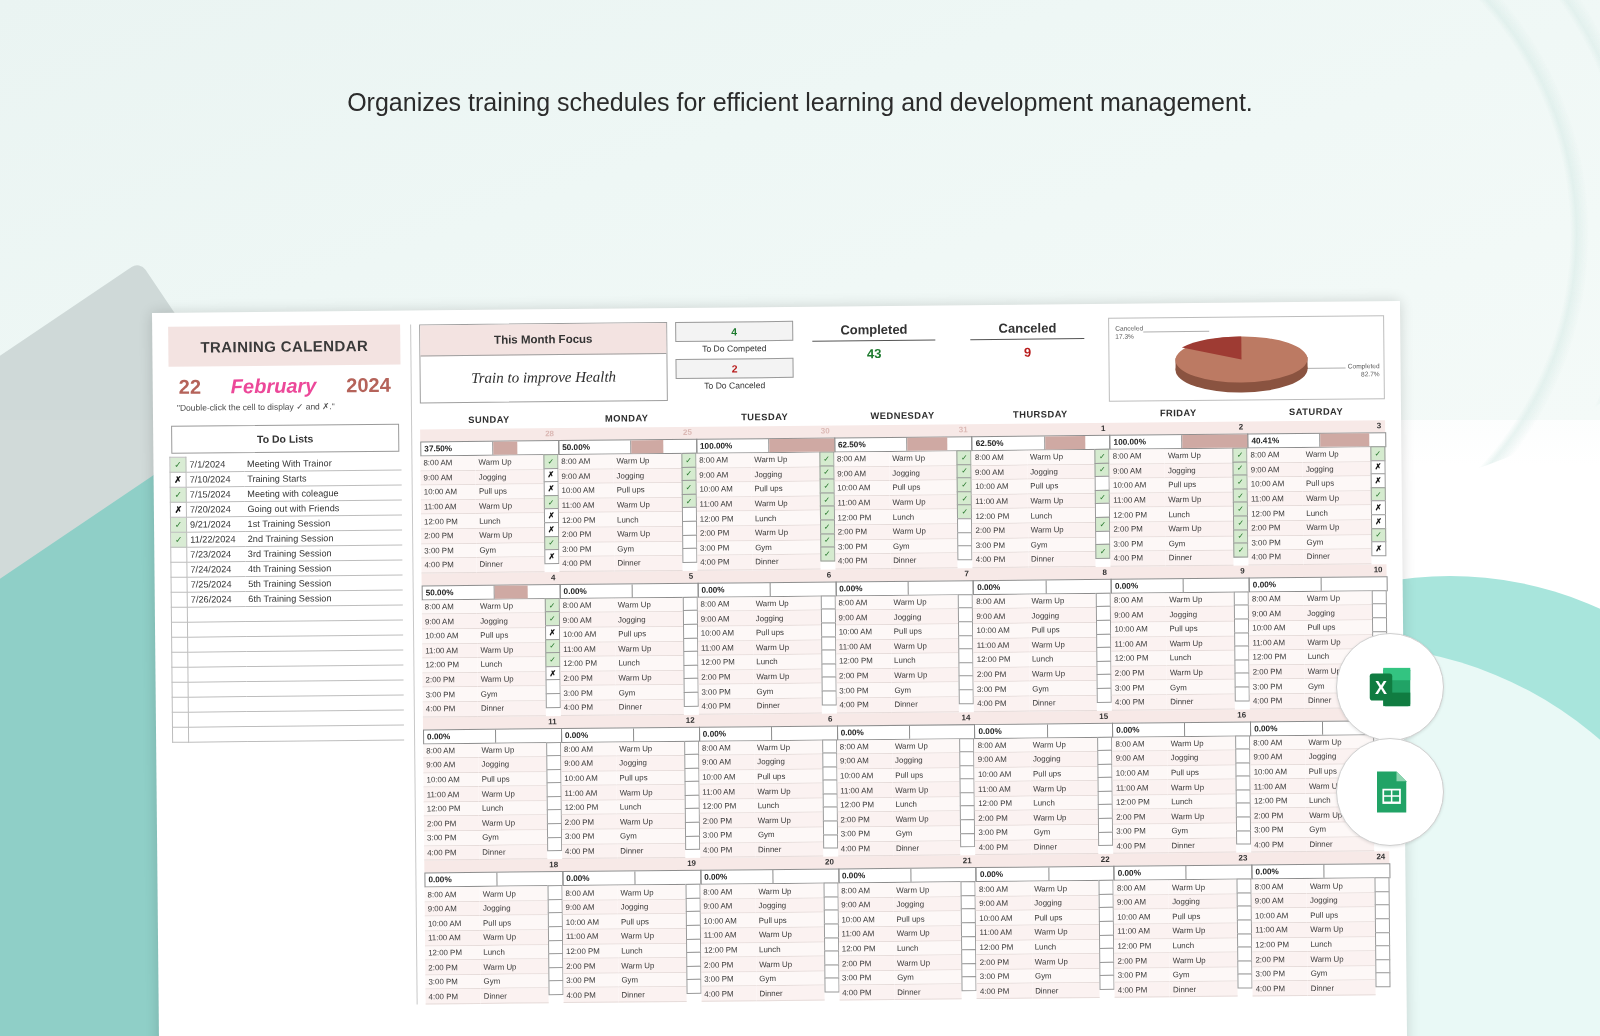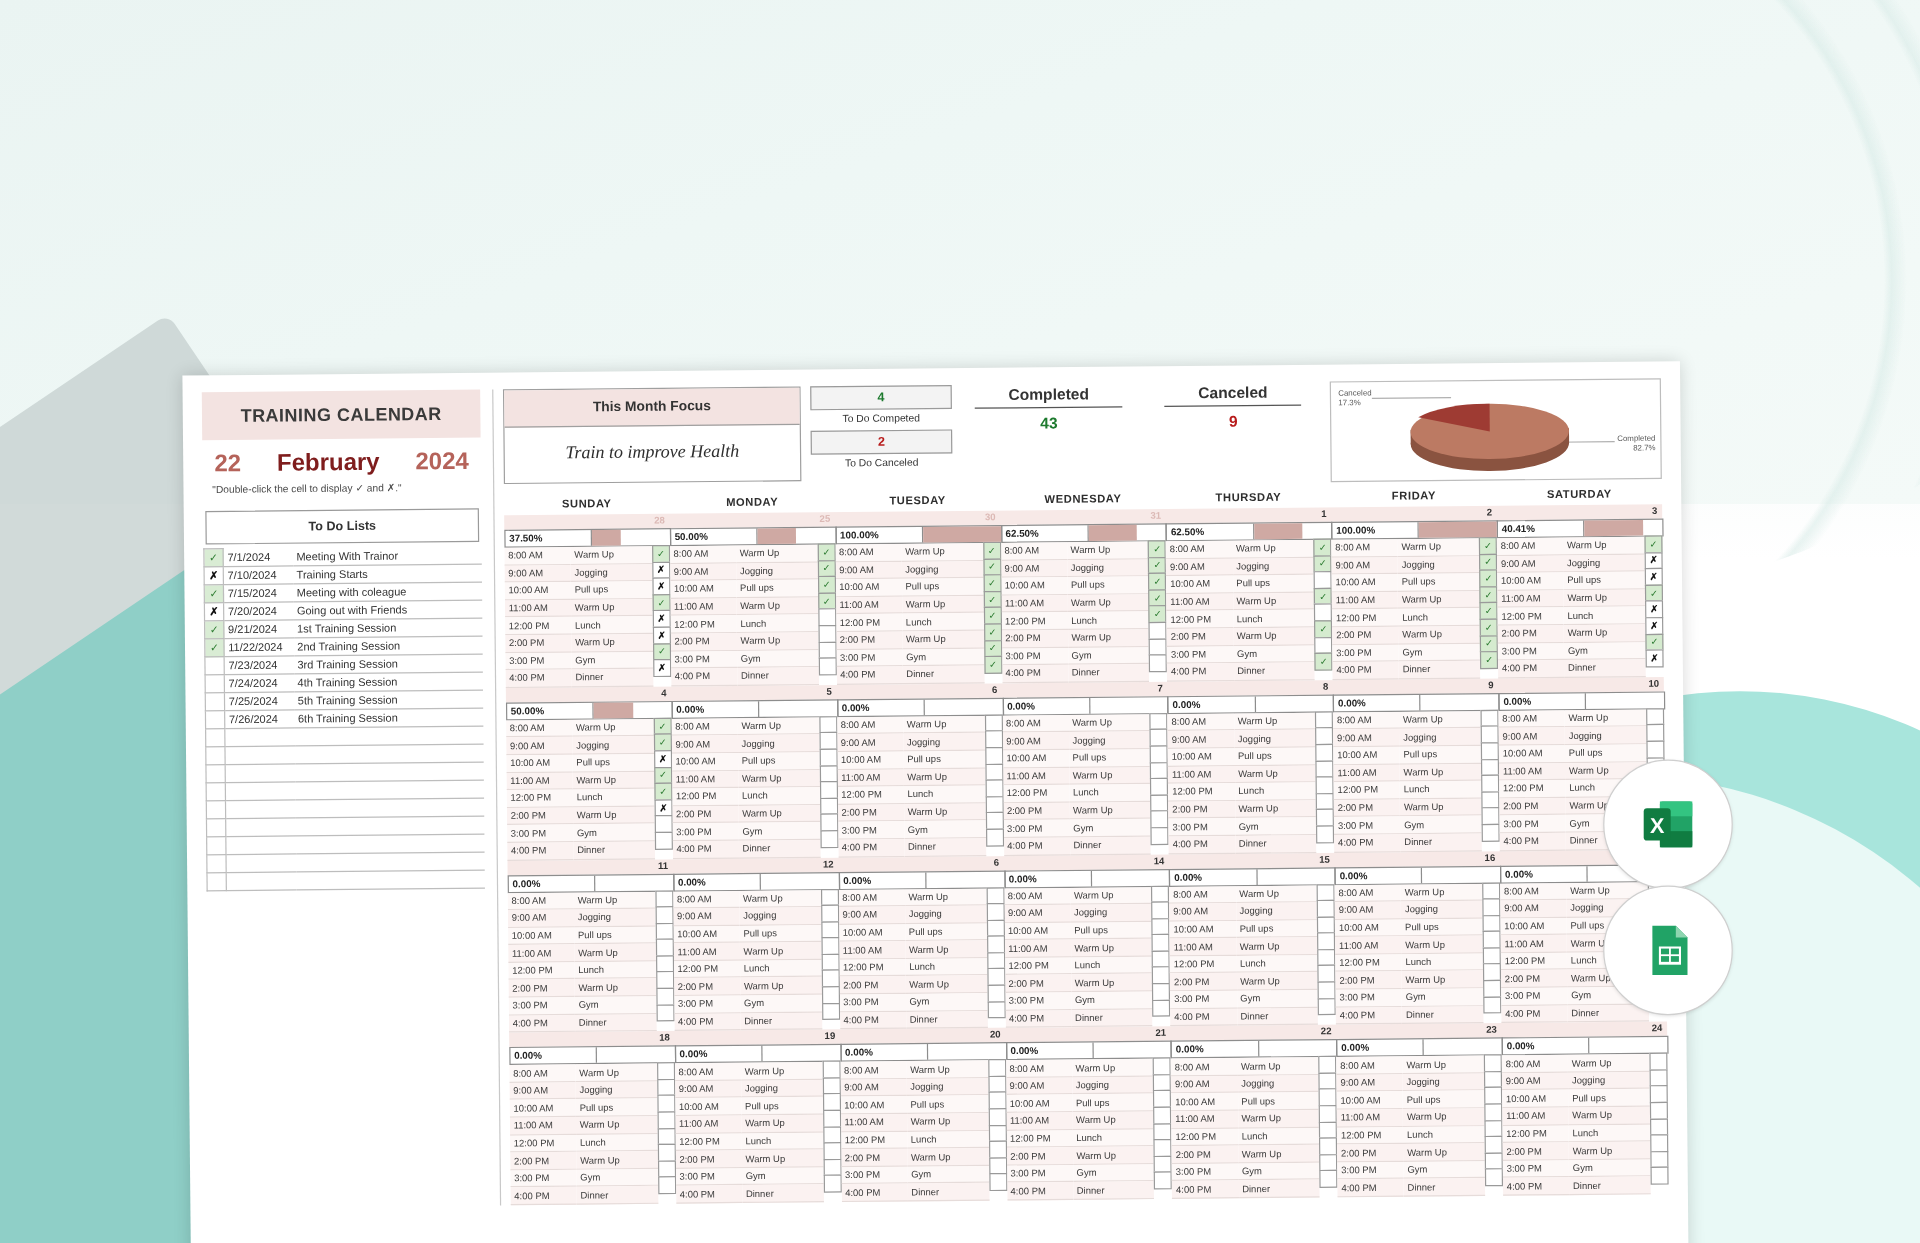--- a/index.html
+++ b/index.html
@@ -67,21 +67,21 @@
 
   
   #left-panel { width:232px; flex:none; }
   .tc-head {
     background:#f3e3e1; text-align:center; padding:12px 0 11px;
     font-size:15px; font-weight:bold; letter-spacing:.4px; color:#3a3a3a;
   }
   .date-row { display:flex; align-items:baseline; justify-content:space-between;
      padding:9px 10px 2px; }
   .date-day { font-size:20px; font-weight:bold; color:#b5635a; }
-  .date-month { font-size:20px; font-weight:bold; color:#7f1d1d; }
+  .date-month { font-size:20px; font-weight:bold; color:#ec4899;font-style:italic; }
   .date-year { font-size:20px; font-weight:bold; color:#b5635a; }
   .dbl-note { font-size:8.5px; color:#4a4a4a; padding:2px 8px 9px; }
   .todo-head {
     border:1px solid #9a9a9a; text-align:center; font-size:10.5px; font-weight:bold;
     padding:7px 0; color:#333; margin:4px 2px 3px;
   }
   table.todo { width:100%; border-collapse:collapse; font-size:9.2px; color:#333; }
   table.todo td { border-bottom:1px solid #bdbdbd; height:15px; padding:0 3px; }
   td.ck-cell { width:16px; border:1px solid #bdbdbd; text-align:center; font-size:9px; }
   td.ck-yes { background:#d9ecd4; color:#2e7d32; }
@@ -163,20 +163,21 @@
   <div class="bg-white"></div>
   <div class="bg-top"></div>
   <div class="bg-swirl"></div>
   <div class="bg-gray-left"></div>
   <div class="bg-teal-left"></div>
   <div class="bg-teal-right"></div>
   <div class="bg-teal-right2"></div>
 </div>
 
 <div id="title-wrap">
+  <div id="subtitle">Organizes training schedules for efficient learning and development management.</div>
 </div>
 
 <div id="sheet">
  <div id="sheet-inner">
 
   <div id="left-panel">
     <div class="tc-head">TRAINING CALENDAR</div>
     <div class="date-row">
       <span class="date-day">22</span>
       <span class="date-month">February</span>

